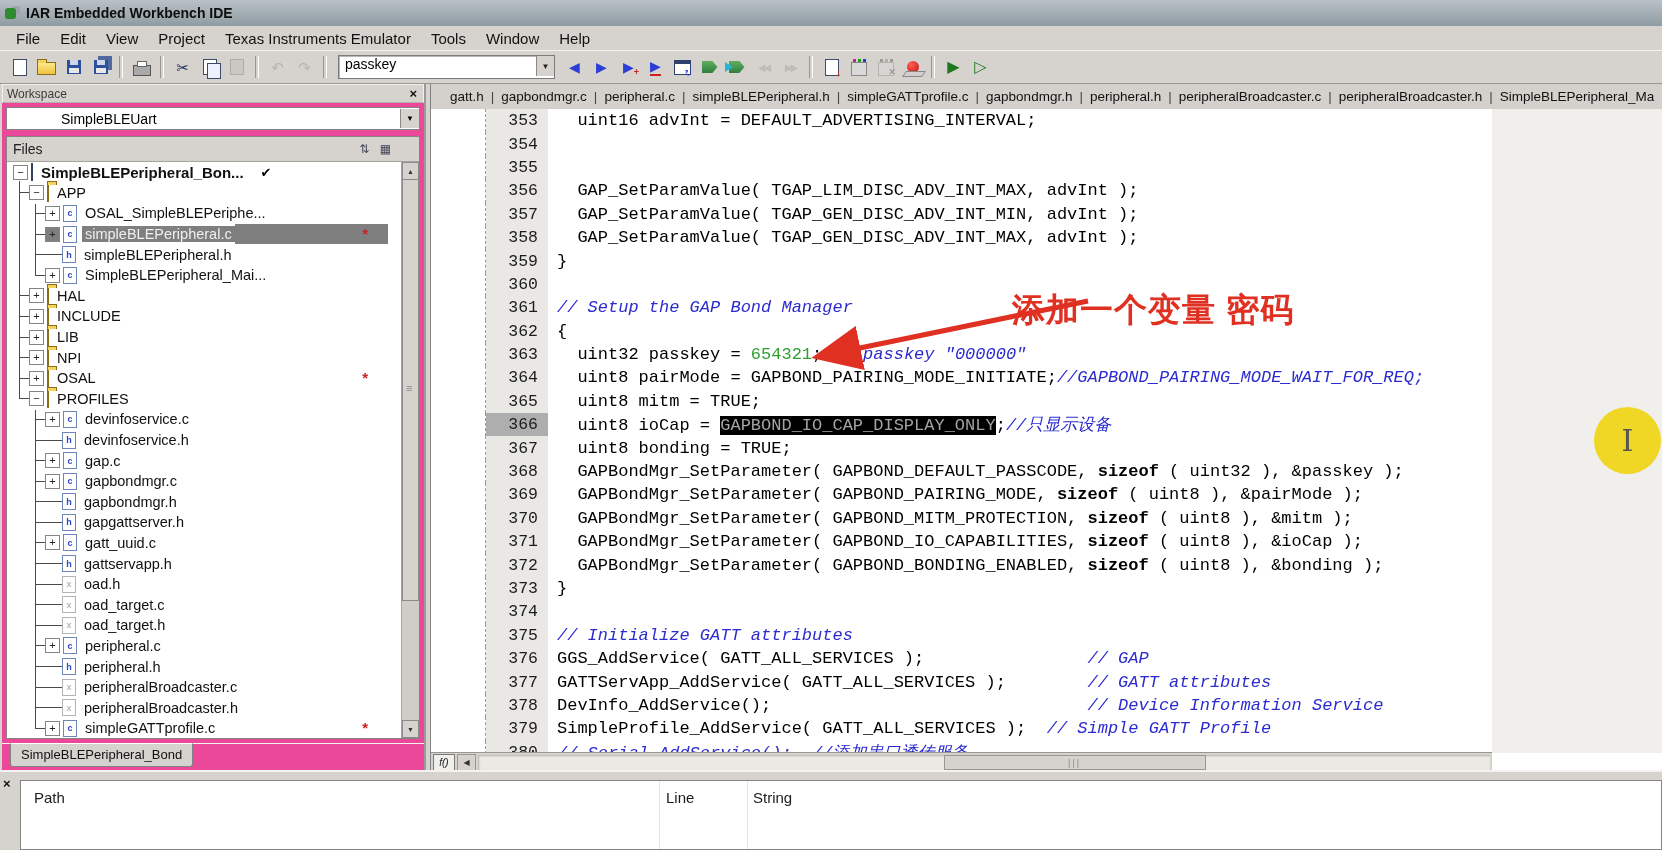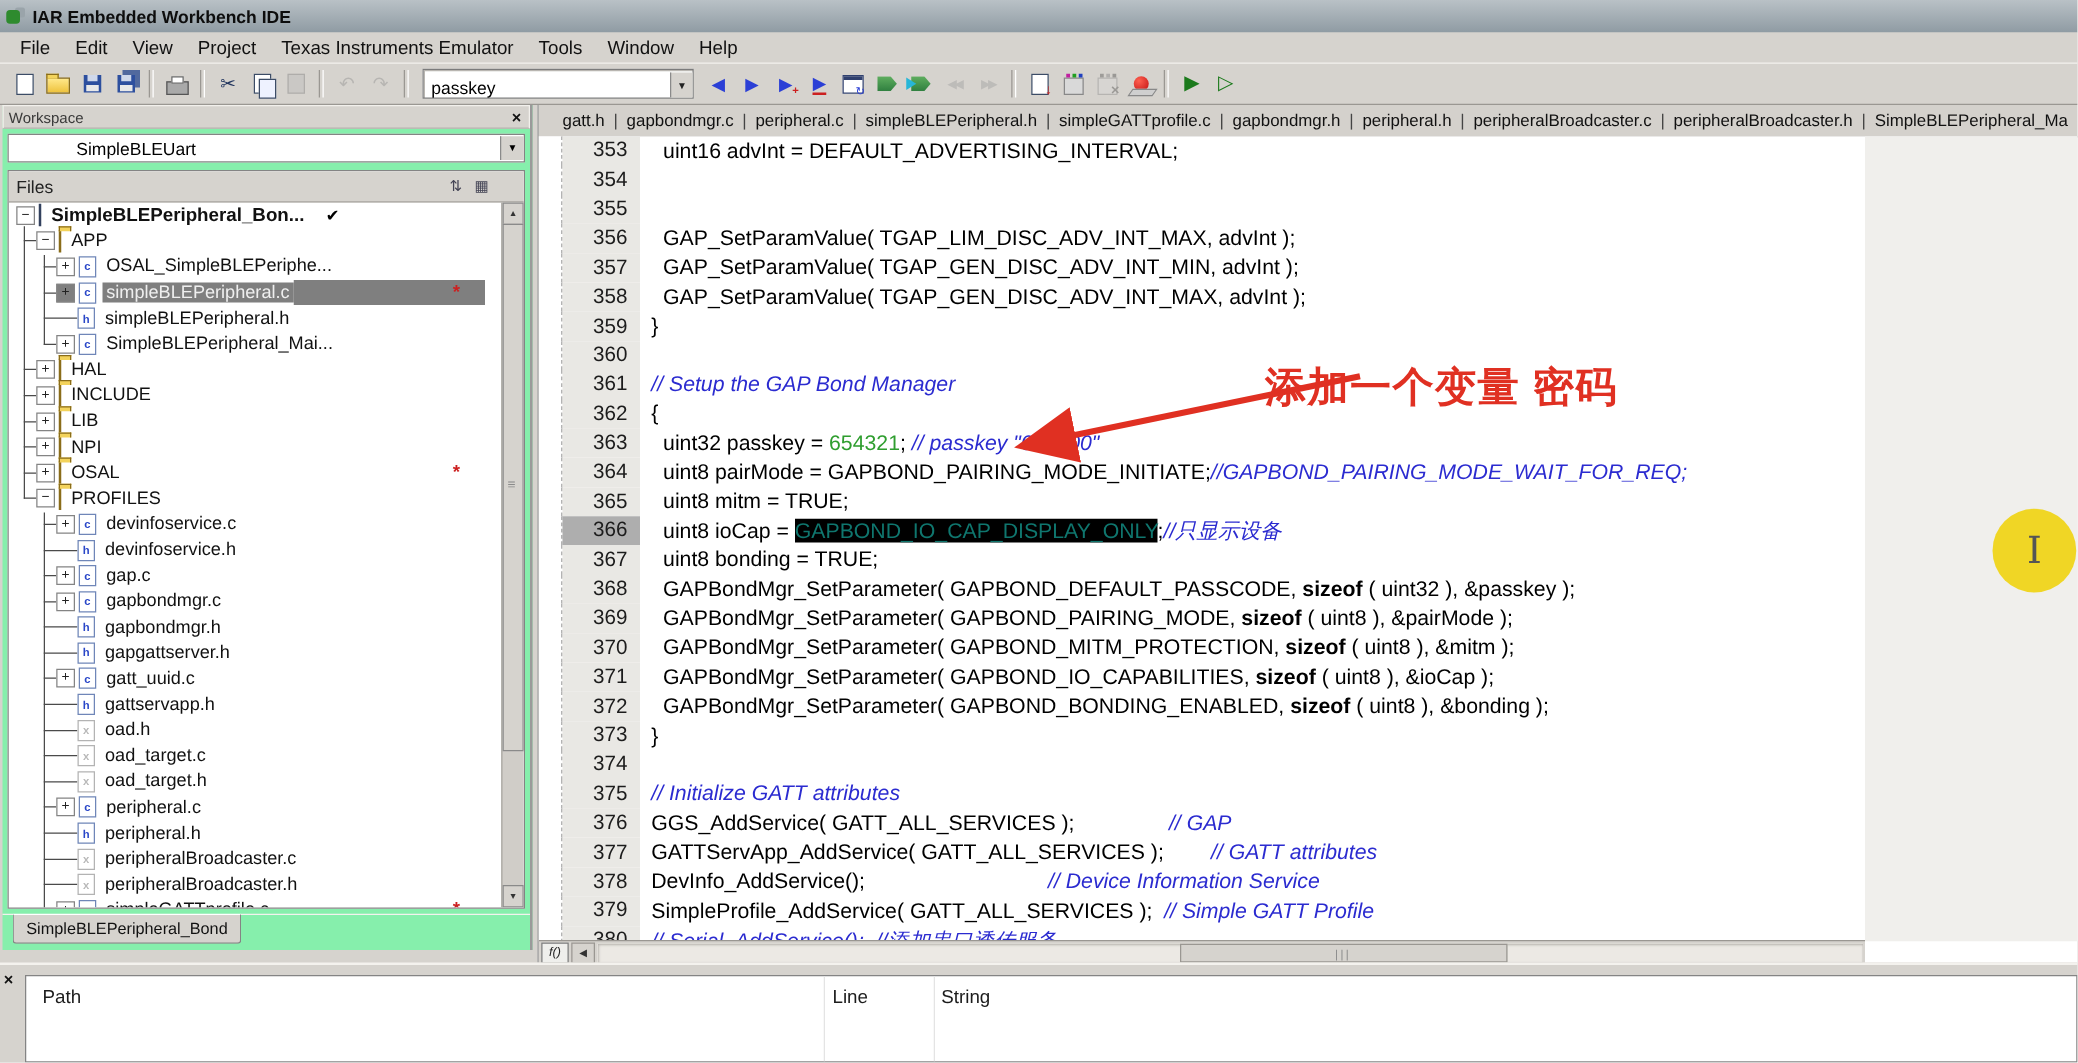--- a/index.html
+++ b/index.html
@@ -12,21 +12,21 @@
   .appicon .g1{position:absolute;left:0;top:2px;width:11px;height:11px;background:#2e8b2e;border-radius:3px;}
   .appicon .g2{position:absolute;right:0;top:0;width:8px;height:8px;background:#9aa4aa;border-radius:2px;}
   .menubar{height:24px;background:#d6d3ce;display:flex;align-items:center;padding-left:6px;font-size:15px;color:#111;}
   .menu-item{padding:2px 10px;}
   .toolbar{height:32px;background:#d6d3ce;border-top:1px solid #f4f2ee;border-bottom:1px solid #9a9792;
            display:flex;align-items:center;padding-left:6px;}
   .tb{width:25px;height:24px;display:flex;align-items:center;justify-content:center;margin:0 1px;position:relative;}
   .tbsep{width:2px;height:22px;border-left:1px solid #9a9792;border-right:1px solid #fff;margin:0 5px;}
   .dis{opacity:.4;filter:grayscale(1);}
   .combo{width:215px;height:22px;background:#fff;border:1px solid #7b7b7b;box-shadow:inset 1px 1px 0 #b9b6b1;
-         display:flex;align-items:flex-end;margin:0 6px;font-size:14px;}
+         display:flex;align-items:flex-start;margin:0 6px;font-size:14px;}
   .combo .val{flex:1;padding-left:6px;color:#000;}
   .combo .drop{width:17px;height:20px;background:#d6d3ce;border-left:1px solid #8a8a8a;display:flex;
                align-items:center;justify-content:center;font-size:8px;color:#222;}
   
   .page{width:12px;height:15px;background:#fff;border:1px solid #3c4c66;}
   .folder{width:17px;height:11px;background:linear-gradient(#ffe88a,#eec23c);border:1px solid #8a6d1a;position:relative;margin-top:3px;}
   .folder:before{content:"";position:absolute;left:-1px;top:-4px;width:8px;height:3px;background:#f3d35c;border:1px solid #8a6d1a;border-bottom:none;}
   .floppy{width:14px;height:14px;background:#2d4f9e;position:relative;}
   .floppy:before{content:"";position:absolute;left:3px;top:0;width:8px;height:5px;background:#cfd8ea;}
   .floppy:after{content:"";position:absolute;left:2px;bottom:1px;width:10px;height:5px;background:#e8e8e8;}
@@ -48,22 +48,22 @@
   .cyantri{position:absolute;left:1px;top:7px;width:0;height:0;border-left:8px solid #27b6d8;border-top:5px solid transparent;border-bottom:5px solid transparent;}
   .dlpage{width:12px;height:15px;background:#fff;border:1px solid #3c4c66;position:relative;}
   .dlpage:after{content:"↓";position:absolute;right:-4px;bottom:-3px;color:#cc2020;font-weight:bold;font-size:11px;}
   .chip{width:14px;height:12px;position:relative;margin-top:4px;background:#d9d9d9;border:1px solid #888;}
   .chip:before{content:"";position:absolute;left:1px;top:-4px;width:3px;height:3px;background:#c020a0;box-shadow:5px 0 0 #20a020,10px 0 0 #2040c0;}
   .redball{width:12px;height:12px;border-radius:50%;background:radial-gradient(circle at 35% 30%,#ff6050,#c01010);position:relative;}
   .redball:after{content:"";position:absolute;left:-3px;bottom:-4px;width:18px;height:4px;background:#cfcfcf;transform:skewX(-35deg);border:1px solid #888;}
   .playg{color:#1c7a1c;font-size:16px;line-height:1;}
   
   .main{position:absolute;top:84px;left:0;right:0;bottom:78px;}
-  .workspace{position:absolute;left:2px;top:0;width:422px;bottom:12px;border-right:2px solid #9a9a9a;
-             display:flex;flex-direction:column;background:#86efac;}
+  .workspace{position:absolute;left:2px;top:0;width:422px;bottom:0;border-right:2px solid #9a9a9a;
+             display:flex;flex-direction:column;background:#ec4899;}
   .ws-header{height:17px;display:flex;align-items:center;justify-content:space-between;
              font-size:12px;color:#3a3a3a;padding:0 4px;border:1px solid #f2f0ec;border-bottom:1px solid #b5b2ad;background:#d6d3ce;}
   .ws-close{font-size:13px;font-weight:bold;color:#111;line-height:1;padding:0 2px;}
   .ws-combo{height:21px;margin:4px 4px 2px 4px;background:#fff;border:1px solid #848484;display:flex;align-items:center;font-size:14px;padding-left:48px;}
   .ws-combo .val{flex:1;padding-left:6px;}
   .ws-combo .drop{width:18px;height:19px;background:#d6d3ce;border-left:1px solid #8a8a8a;display:flex;align-items:center;justify-content:center;font-size:8px;}
   .files-box{flex:1;margin:4px;border:1px solid #848484;background:#fff;position:relative;overflow:hidden;}
   .files-header{height:24px;background:#d6d3ce;border-bottom:1px solid #a8a5a0;display:flex;align-items:center;
                 font-size:14px;color:#222;padding:0 6px;}
   .fh-icons{margin-left:auto;display:flex;gap:10px;margin-right:22px;color:#445;font-size:12px;}
@@ -96,30 +96,30 @@
   .ws-tab{border:1px solid #848484;border-top:1px solid #fff;background:#d6d3ce;padding:3px 10px 4px 10px;font-size:13px;color:#111;
           border-bottom-left-radius:3px;border-bottom-right-radius:3px;margin-top:-1px;}
   
   .editor{position:absolute;left:430px;top:0;right:0;bottom:0;background:#fff;border-left:1px solid #848484;}
   .tabbar{height:25px;background:#d4d1cc;border-bottom:1px solid #9a9792;display:flex;align-items:center;
           padding-left:12px;font-size:13.5px;color:#111;overflow:hidden;white-space:nowrap;}
   .etab{padding:0 7px;}
   .etsep{color:#444;}
   .code-wrap{position:absolute;left:0;top:25px;right:0;bottom:19px;background:#fff;overflow:hidden;}
   .grayright{position:absolute;right:0;top:0;bottom:-19px;width:170px;background:#f0efec;}
-  .cl{display:flex;height:23.4px;align-items:center;font-family:Liberation Sans, sans-serif;font-size:17px;white-space:pre;}
+  .cl{display:flex;height:23.4px;align-items:center;font-family:Liberation Mono, monospace;font-size:17px;white-space:pre;padding-left:36px;}
   .fold{width:18px;align-self:stretch;background:#fff;border-right:1px dashed #9a9a9a;flex:none;}
   .lnum{width:52px;align-self:stretch;background:#e9e8e4;color:#1c1c1c;text-align:right;padding-right:10px;
         flex:none;display:flex;align-items:center;justify-content:flex-end;font-size:16.5px;}
   .cl.current .lnum{background:#aeaeae;}
   .ct{padding-left:9px;color:#000;}
   .seg-p{}
   .seg-cm{color:#2b2bd0;font-style:italic;}
   .seg-num{color:#2f9e2f;}
-  .seg-sel{background:#000;color:#0f766e;}
+  .seg-sel{background:#000;color:#a3a3a3;}
   .seg-kw{font-weight:bold;}
   .hscroll{position:absolute;left:0;bottom:0;height:19px;right:170px;background:#d6d3ce;border-top:1px solid #9a9792;
            display:flex;align-items:center;}
   .fnbtn{width:20px;height:15px;margin-left:2px;border:1px solid #7a7a7a;background:#efefec;font-size:10px;font-style:italic;
          display:flex;align-items:center;justify-content:center;color:#222;}
   .harrow{width:17px;height:15px;border:1px solid #9a9792;background:#d6d3ce;display:flex;align-items:center;justify-content:center;
           font-size:8px;color:#333;margin-left:2px;}
   .htrack{flex:1;height:15px;margin:0 2px;background:#ece9e4;box-shadow:inset 1px 1px 2px #b5b2ad;position:relative;}
   .hthumb{position:absolute;left:46%;width:260px;top:0;bottom:0;background:#d6d3ce;border:1px solid #9a9792;
           display:flex;align-items:center;justify-content:center;color:#8a8a8a;font-size:9px;letter-spacing:2px;}

